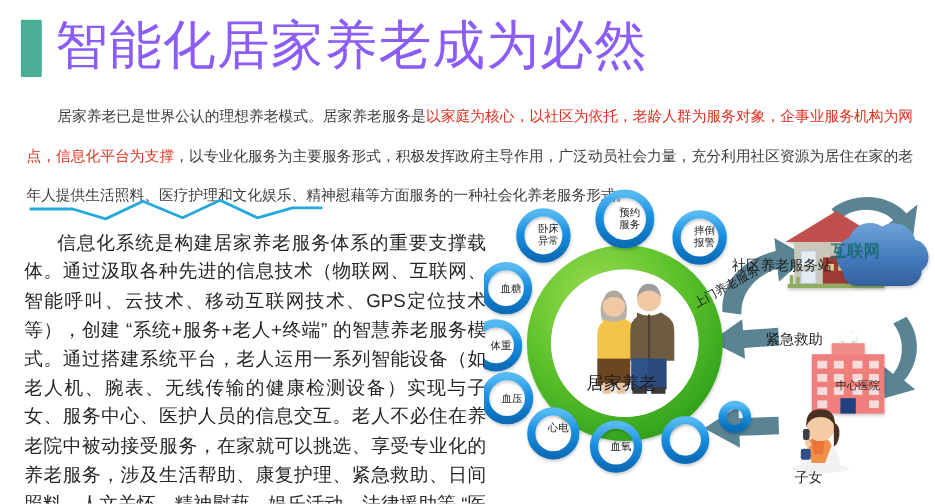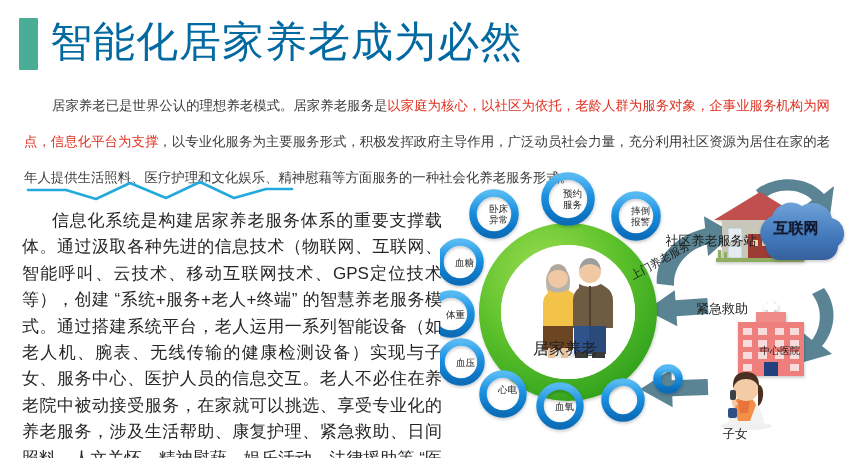--- a/index.html
+++ b/index.html
@@ -31,23 +31,23 @@
   #title-bar {
     position: absolute;
     left: 19px; top: 10px;
     width: 19px; height: 52px;
     background: #4aae96;
     border-radius: 1px;
   }
   #title-text {
     position: absolute;
     left: 50px; top: 4px;
-    font-size: 42px;
+    font-size: 48px;
     line-height: 60px;
-    color: #0369a1;
+    color: #8b5cf6;
     letter-spacing: 1px;
     white-space: nowrap;
     font-weight: 400;
     text-align: right;
   }
 
   
   #intro-para {
     position: absolute;
     left: 12px; top: 88px;
@@ -118,23 +118,22 @@
     font-size: 16px;
     color: #1f1f1f;
     text-align: center;
     white-space: nowrap;
   }
   #cloud-label {
     position: absolute;
     left: 755px; top: 219px;
     width: 82px;
     font-size: 15px;
-    font-weight: bold;
-    color: #0f172a;
-    text-align: center;
+    font-weight: normal;
+    color: #0f766e;
     text-shadow: 0 1px 1px rgba(0,0,0,.35);
   }
   #arrow-label-home {
     position: absolute;
     left: 628px; top: 270px;
     font-size: 11px;
     color: #1d1d1d;
     white-space: nowrap;
     transform: rotate(-29deg);
     transform-origin: left top;

